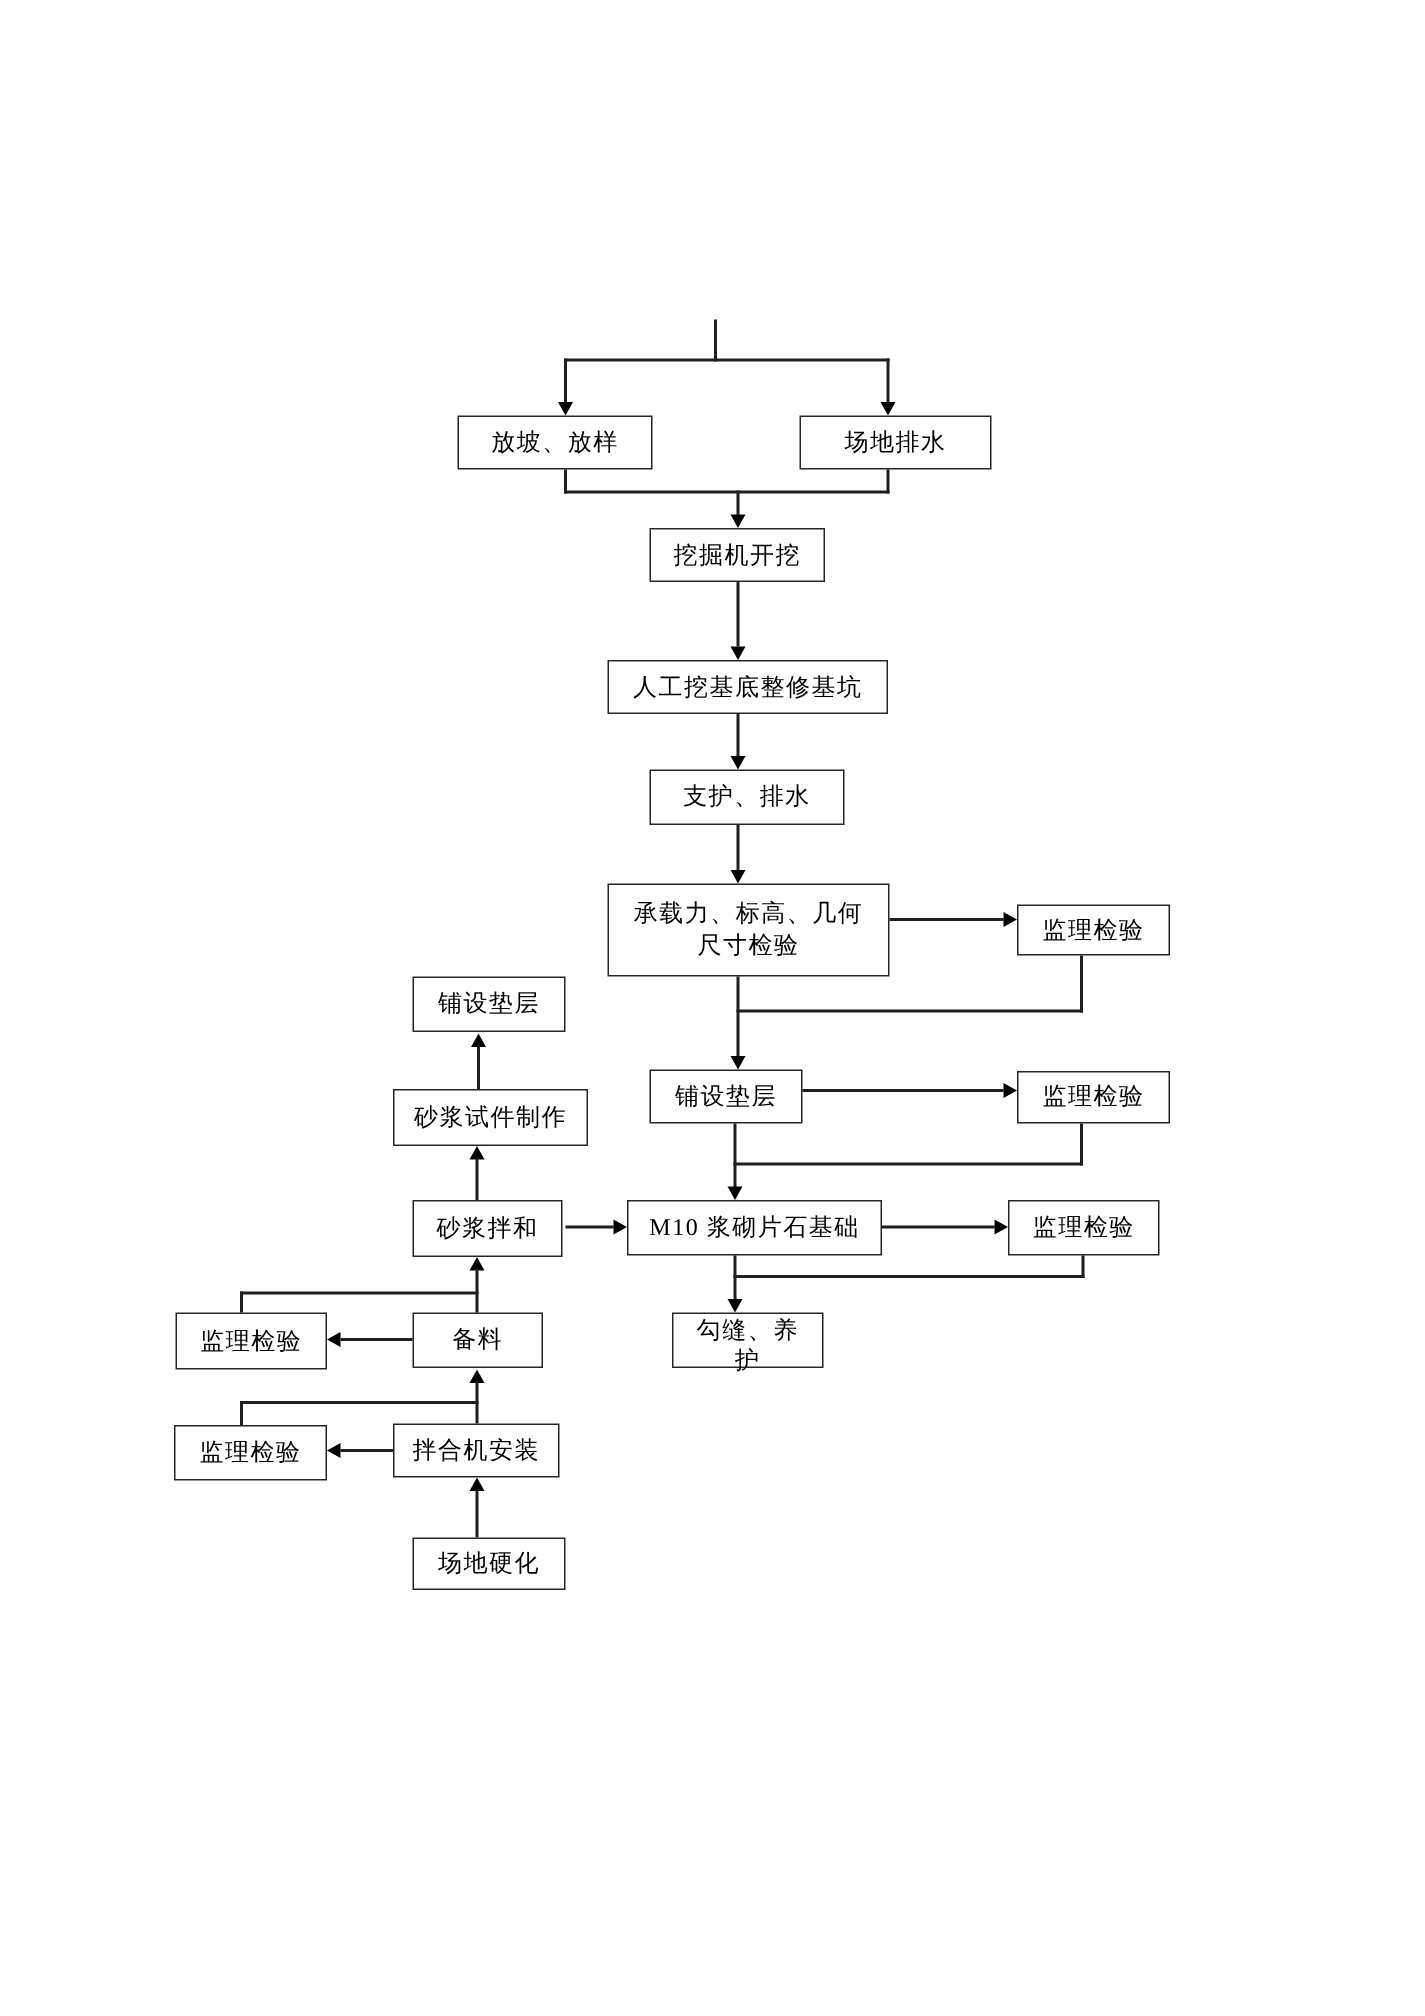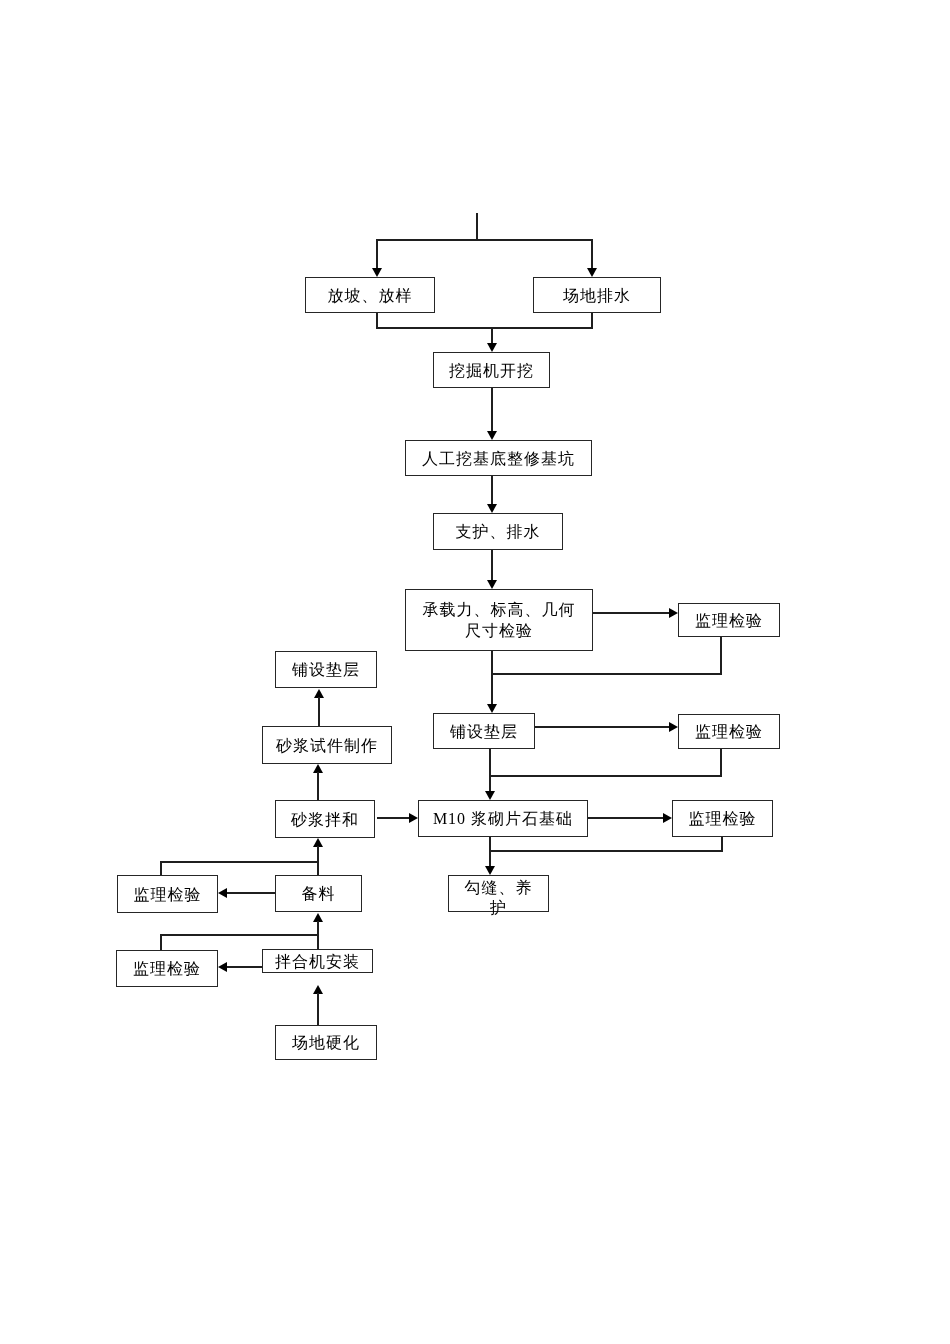--- a/index.html
+++ b/index.html
@@ -42,21 +42,21 @@
   <div class="node" style="left:433px;top:713px;width:102px;height:36px">铺设垫层</div>
   <div class="node" style="left:678px;top:714px;width:102px;height:35px">监理检验</div>
   <div class="node" style="left:275px;top:800px;width:100px;height:38px">砂浆拌和</div>
   <div class="node" style="left:418px;top:800px;width:170px;height:37px">M10 浆砌片石基础</div>
   <div class="node" style="left:672px;top:800px;width:101px;height:37px">监理检验</div>
   <div class="node overflow-bottom" style="left:448px;top:875px;width:101px;height:37px">勾缝、养
 护</div>
   <div class="node" style="left:117px;top:875px;width:101px;height:38px">监理检验</div>
   <div class="node" style="left:275px;top:875px;width:87px;height:37px">备料</div>
   <div class="node" style="left:116px;top:950px;width:102px;height:37px">监理检验</div>
-  <div class="node" style="left:262px;top:949px;width:111px;height:24px">拌合机安装</div>
+  <div class="node" style="left:262px;top:949px;width:111px;height:36px">拌合机安装</div>
   <div class="node" style="left:275px;top:1025px;width:102px;height:35px">场地硬化</div>
 
   <i class="vline" style="left:476px;top:213px;height:28px"></i>
   <i class="hline" style="left:376px;top:239px;width:217px"></i>
   <i class="vline" style="left:376px;top:239px;height:30px"></i>
   <i class="arr arr-down" style="left:372px;top:268px"></i>
   <i class="vline" style="left:591px;top:239px;height:30px"></i>
   <i class="arr arr-down" style="left:587px;top:268px"></i>
 
   <i class="vline" style="left:376px;top:313px;height:16px"></i>

